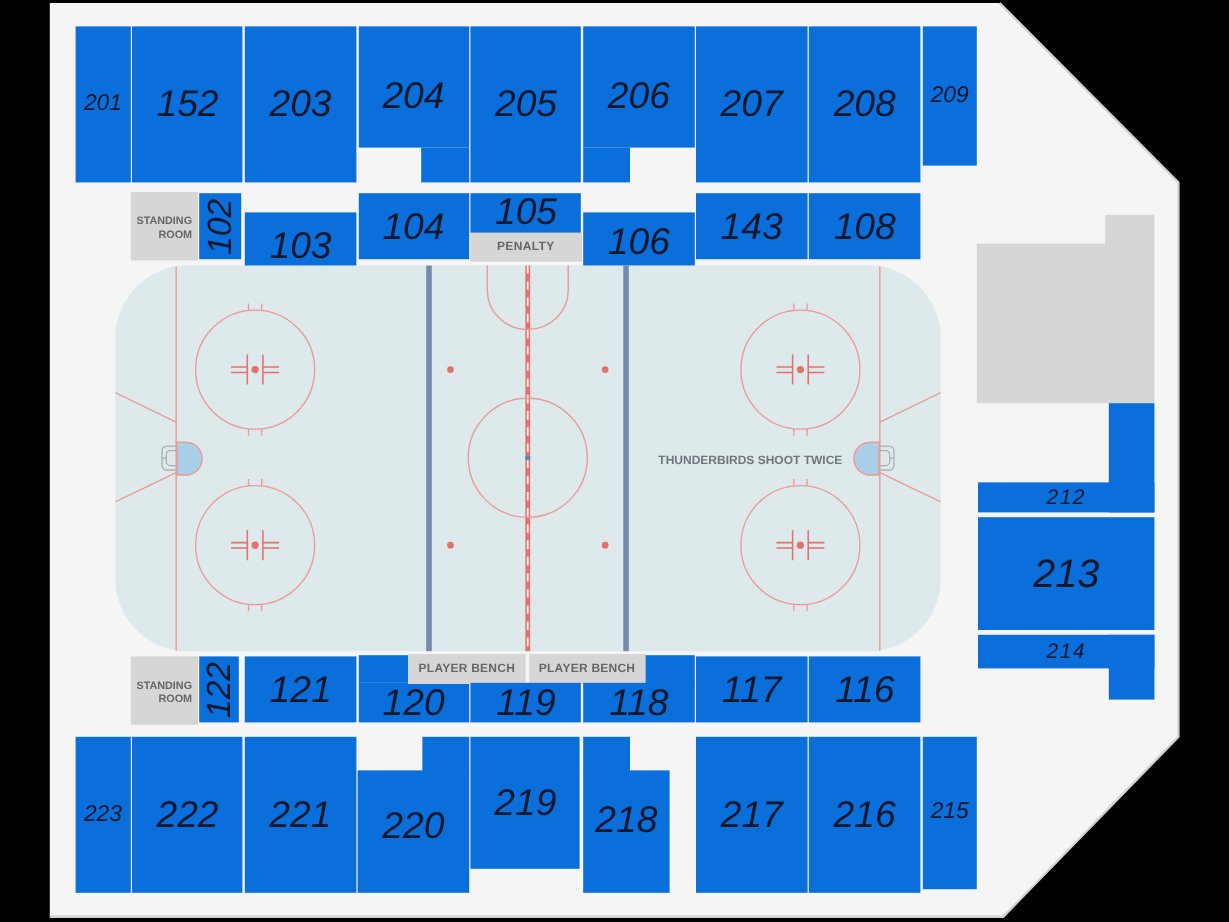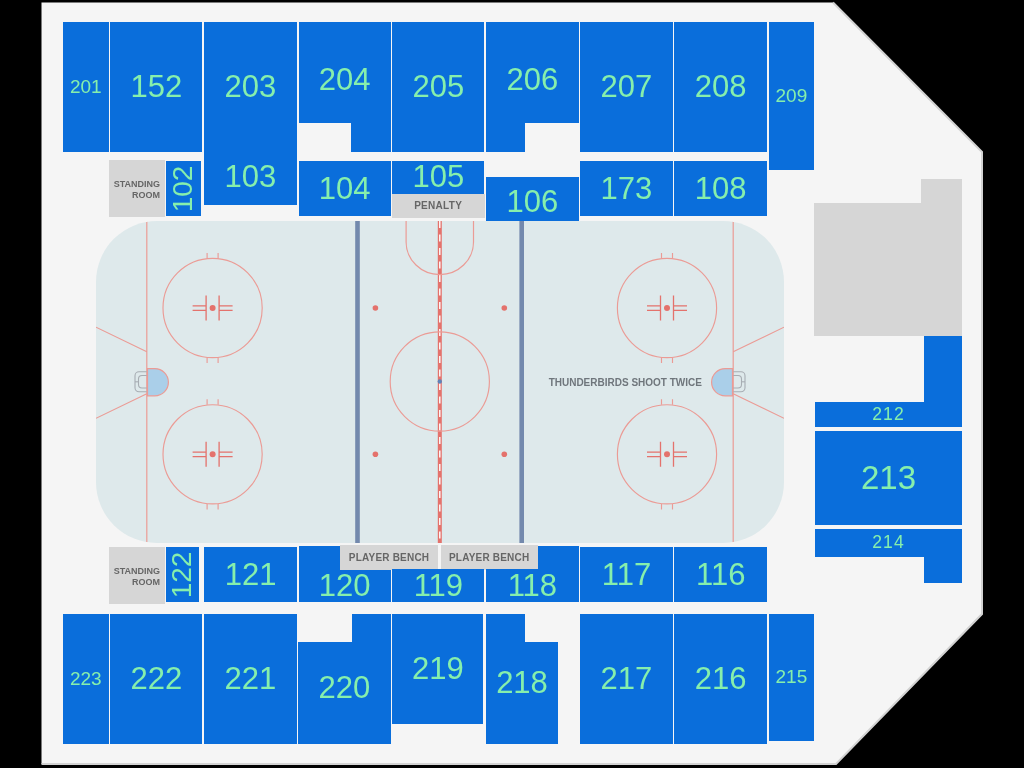--- a/index.html
+++ b/index.html
@@ -1,17 +1,17 @@
 <!DOCTYPE html>
 <html><head>
 <meta charset="utf-8">
 <style>
   html,body{margin:0;padding:0;background:#000;}
   body{width:1024px;height:768px;position:relative;overflow:hidden;font-family:"Liberation Sans",sans-serif;}
-  .sec{position:absolute;background:#0a6edb;color:#86efac;display:flex;align-items:center;justify-content:center;font-size:31px;}
+  .sec{position:absolute;background:#0a6edb;color:#0f172a;display:flex;align-items:center;justify-content:center;font-size:31px;font-style:italic;}
   .sm{font-size:19px;}
   .gry{position:absolute;background:#d6d6d6;color:#666;display:flex;align-items:center;justify-content:center;text-align:right;font-weight:bold;}
   .rot{transform:rotate(-90deg);font-size:28px;}
 </style>
 </head>
 <body>
 
 <svg width="1024" height="768" style="position:absolute;left:0;top:0">
   <path d="M41.5 2.5 H833 L982 152 V614 L836 764 H41.5 Z" fill="#f5f5f5"></path>
   <path d="M833 2.5 L982 152 V614 L836 764 H41.5" fill="none" stroke="#d2d2d2" stroke-width="2"></path>
@@ -28,39 +28,39 @@
 
 <div class="sec" style="left:392.2px;top:22px;width:92.3px;height:130px">205</div>
 
 <div class="sec" style="left:486.1px;top:22px;width:92.5px;height:101px;padding-top:15px;box-sizing:border-box">206</div>
 <div class="sec" style="left:486.1px;top:123px;width:38.6px;height:29px"></div>
 
 <div class="sec" style="left:580.2px;top:22px;width:92.4px;height:130px">207</div>
 
 <div class="sec" style="left:674.2px;top:22px;width:92.8px;height:130px">208</div>
 
-<div class="sec sm" style="left:768.7px;top:22px;width:45.4px;height:148px">209</div>
+<div class="sec sm" style="left:768.7px;top:22px;width:45.4px;height:116px">209</div>
 
 <div class="gry" style="left:108.8px;top:159.9px;width:56.2px;height:57px;font-size:9px;line-height:11.5px;padding-top:4px;box-sizing:border-box">STANDING<br>ROOM</div>
 
 <div class="sec" style="left:166px;top:160.7px;width:34.5px;height:55.8px">
     <span class="rot">102</span>
   </div>
 
-<div class="sec" style="left:204px;top:149px;width:92.9px;height:55.8px">103</div>
+<div class="sec" style="left:204px;top:177px;width:92.9px;height:55.8px">103</div>
 
 <div class="sec" style="left:298.5px;top:160.7px;width:92.1px;height:55.8px">104</div>
 
 <div class="sec" style="left:392.2px;top:160.7px;width:92.3px;height:33.5px">105</div>
 
 <div class="gry" style="left:391.5px;top:194px;width:93.3px;height:23.6px;font-size:10px;letter-spacing:.3px">PENALTY</div>
 
 <div class="sec" style="left:486.1px;top:177px;width:92.5px;height:49px">106</div>
 
-<div class="sec" style="left:580.2px;top:160.7px;width:92.4px;height:55.8px">173</div>
+<div class="sec" style="left:580.2px;top:160.7px;width:92.4px;height:55.8px">143</div>
 
 <div class="sec" style="left:674.2px;top:160.7px;width:92.8px;height:55.8px">108</div>
 
 <svg width="688" height="322" viewBox="0 0 688 322" style="position:absolute;left:95.7px;top:220.5px">
   <defs>
       <clipPath id="rk">
         <rect x="0" y="0" width="688" height="322" rx="61"></rect>
       </clipPath>
     </defs>
 

